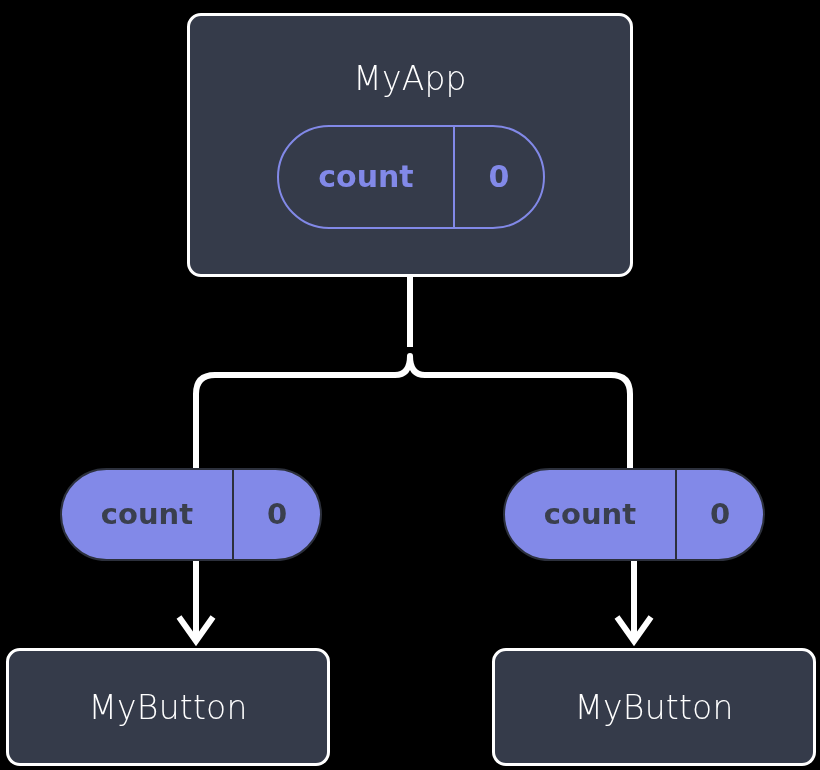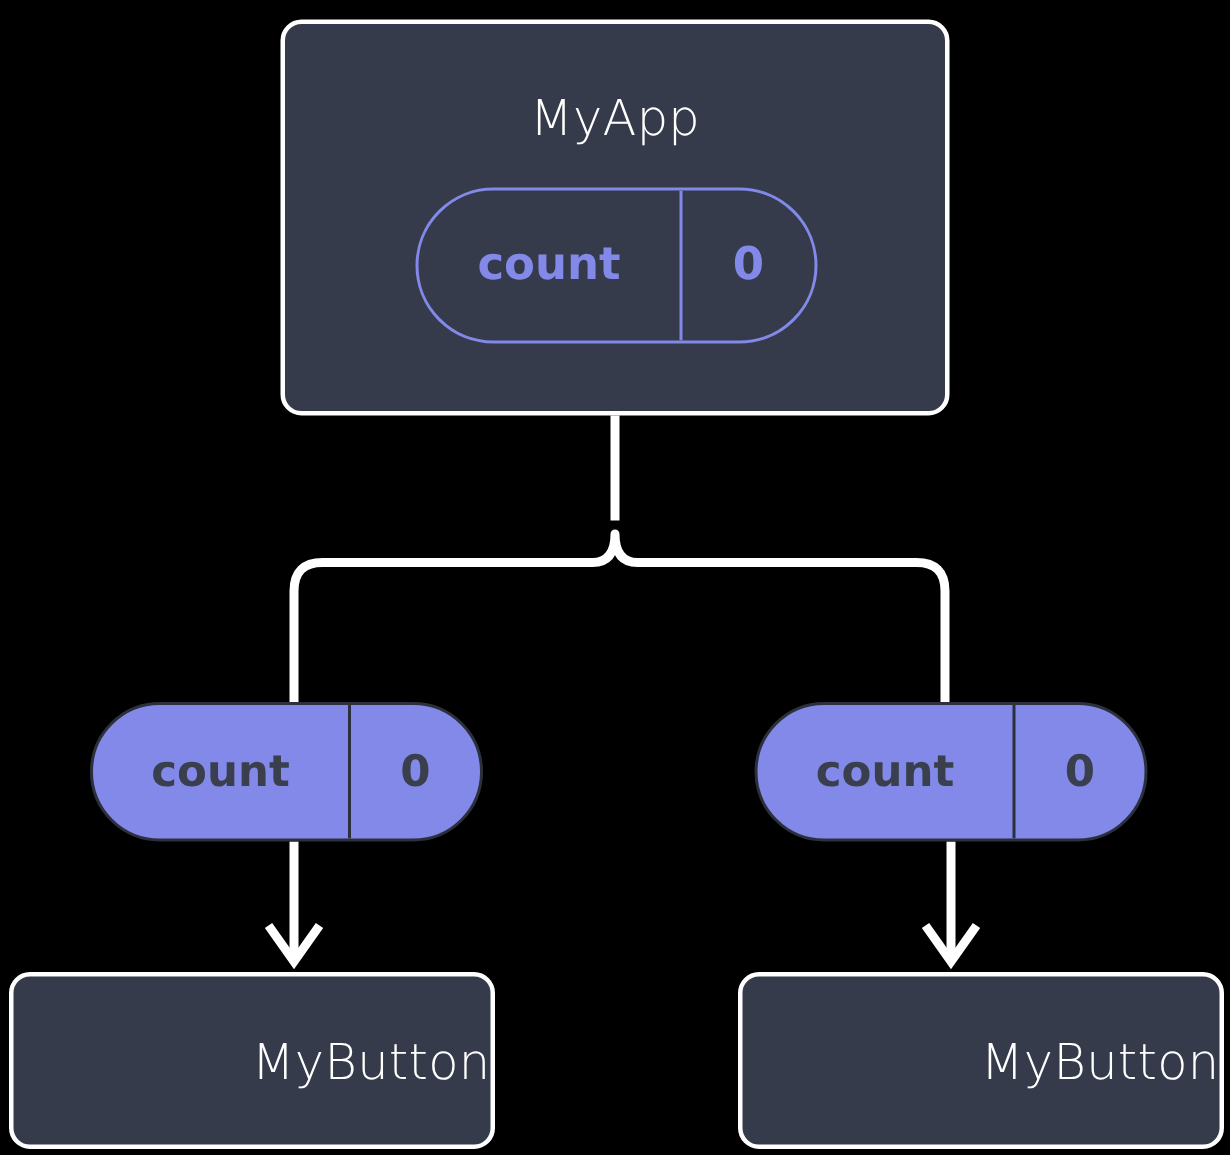--- a/index.html
+++ b/index.html
@@ -42,21 +42,20 @@
     left: 187px;
     top: 13px;
     width: 446px;
     height: 264px;
     padding-top: 46px;
   }
   .comp-box.leaf {
     width: 324px;
     height: 118px;
     justify-content: center;
-    align-items: flex-end;
   }
   .comp-box.leaf-left  { left: 6px;   top: 648px; }
   .comp-box.leaf-right { left: 492px; top: 648px; width: 324px; }
 
   .comp-title {
     color: #ffffff;
     font-size: 33px;
     font-weight: 300;
     letter-spacing: 0.2px;
     line-height: 1;

